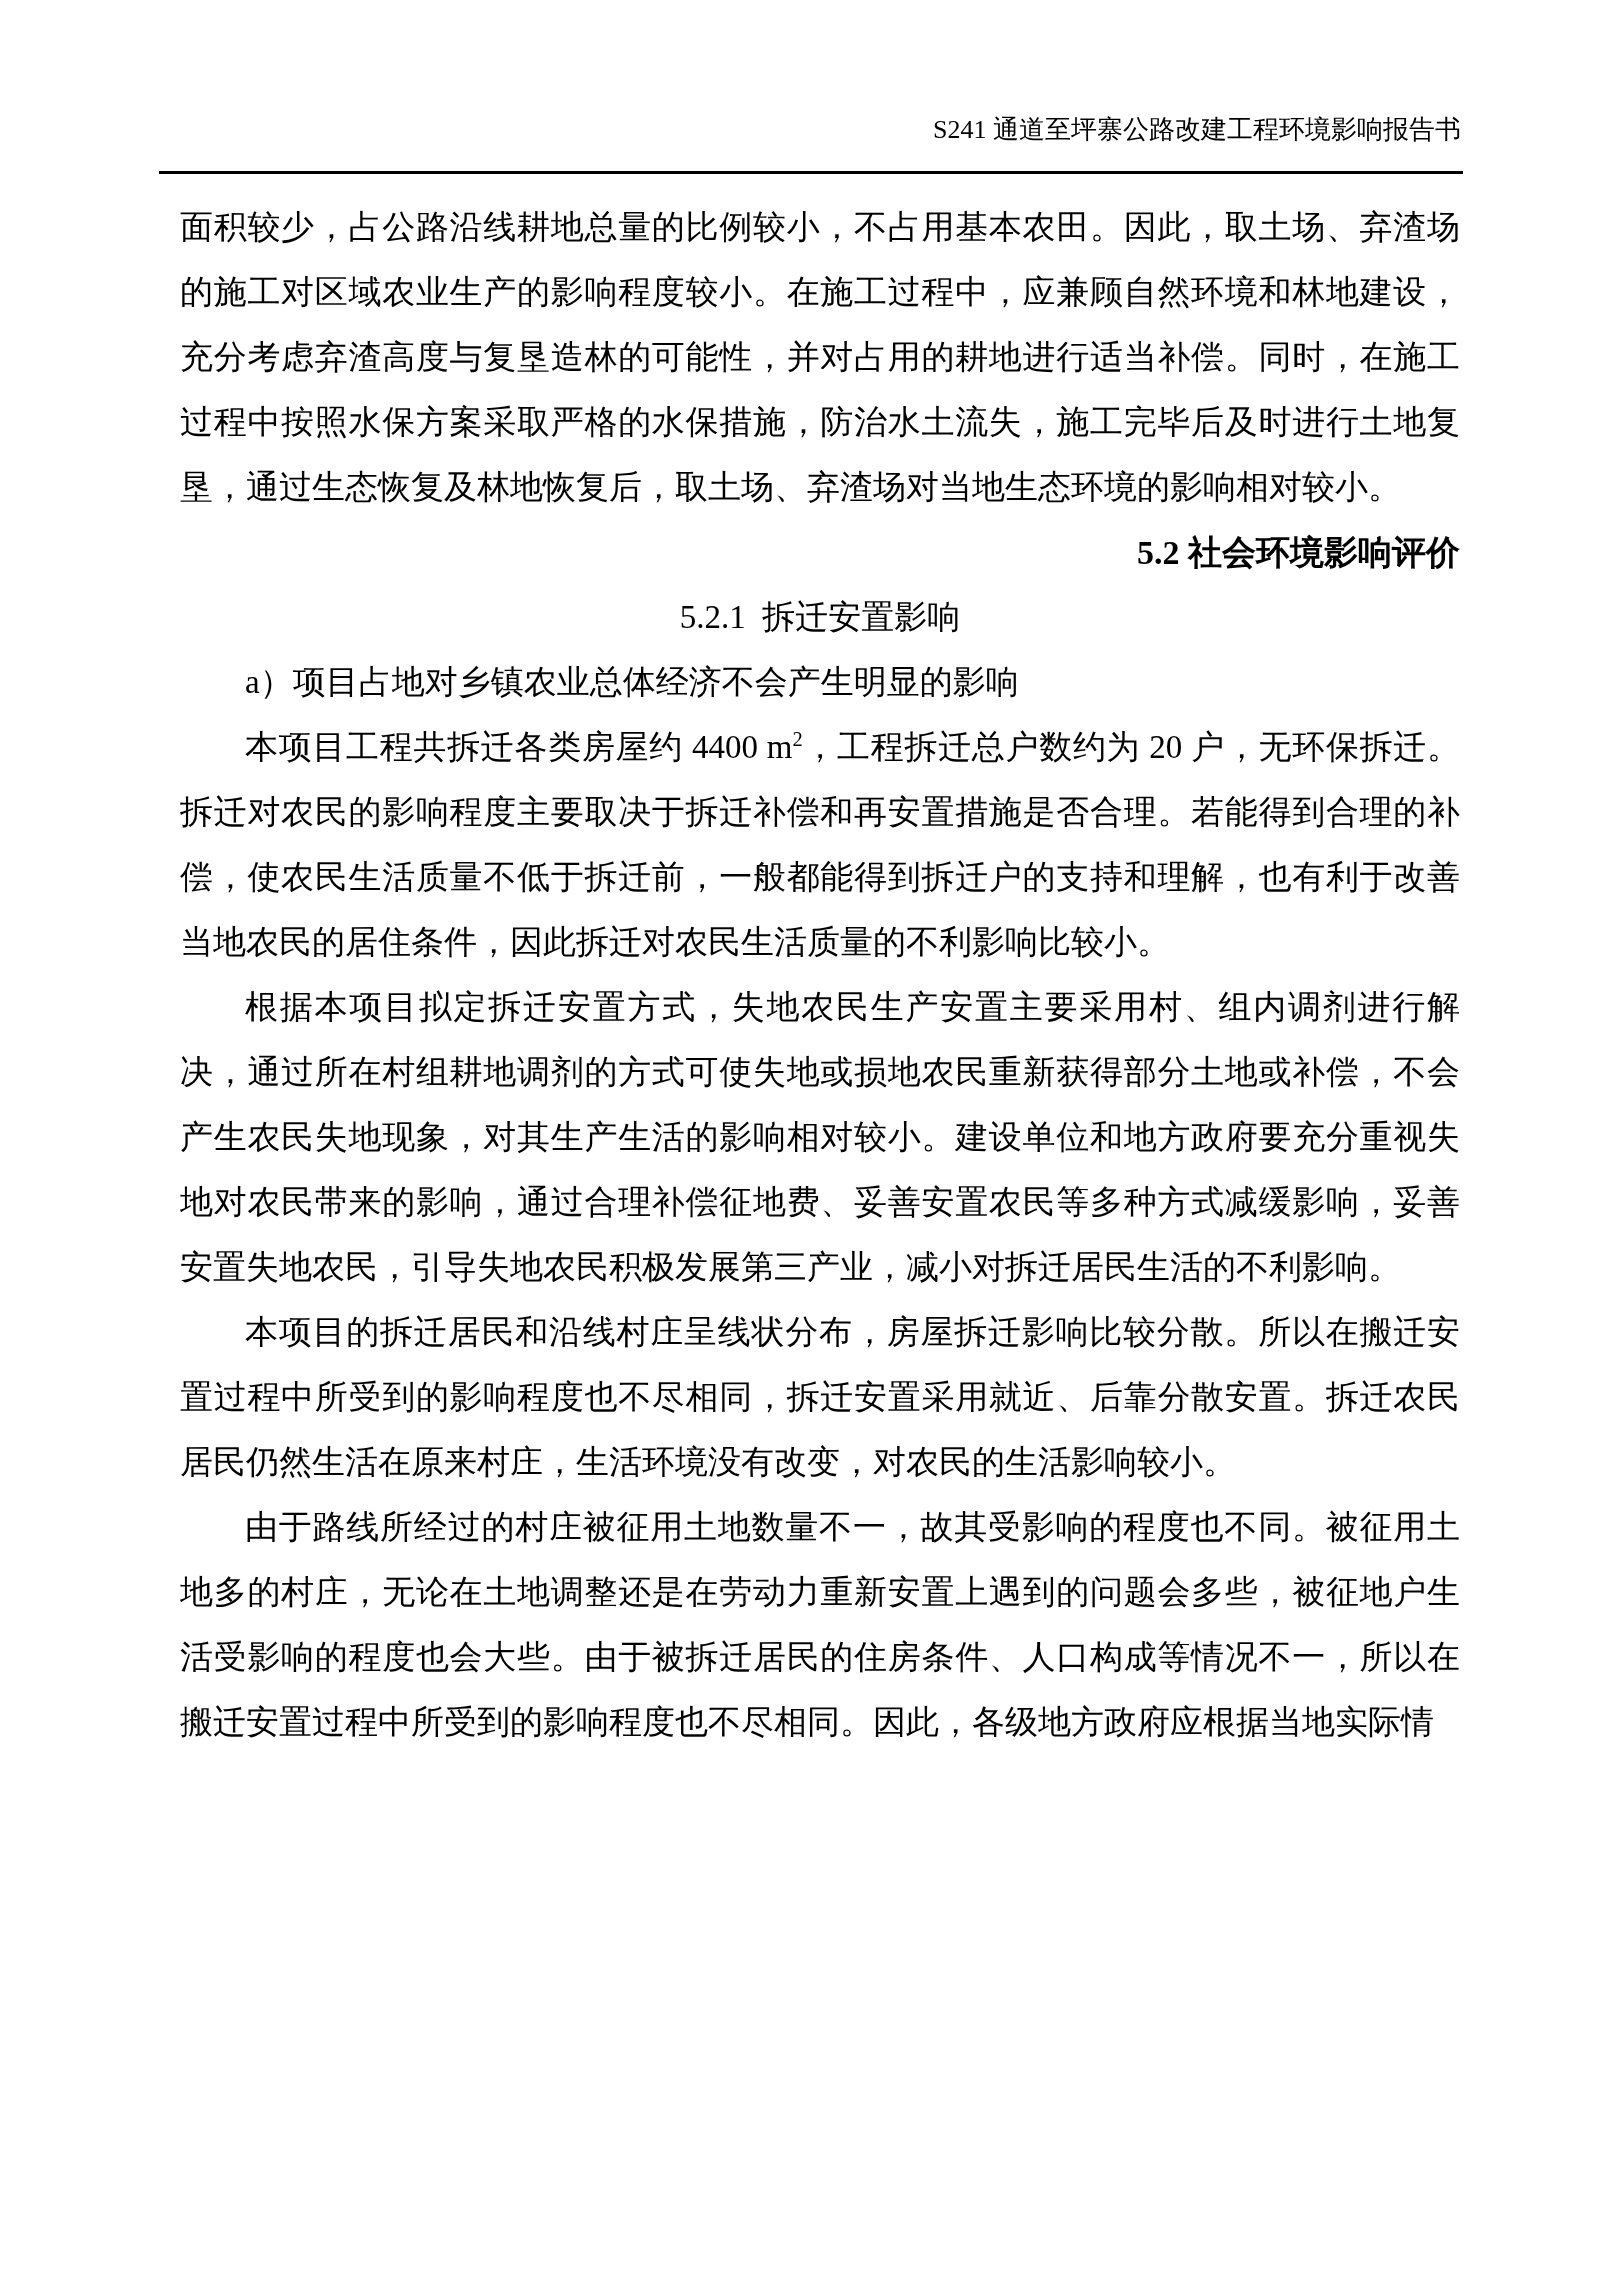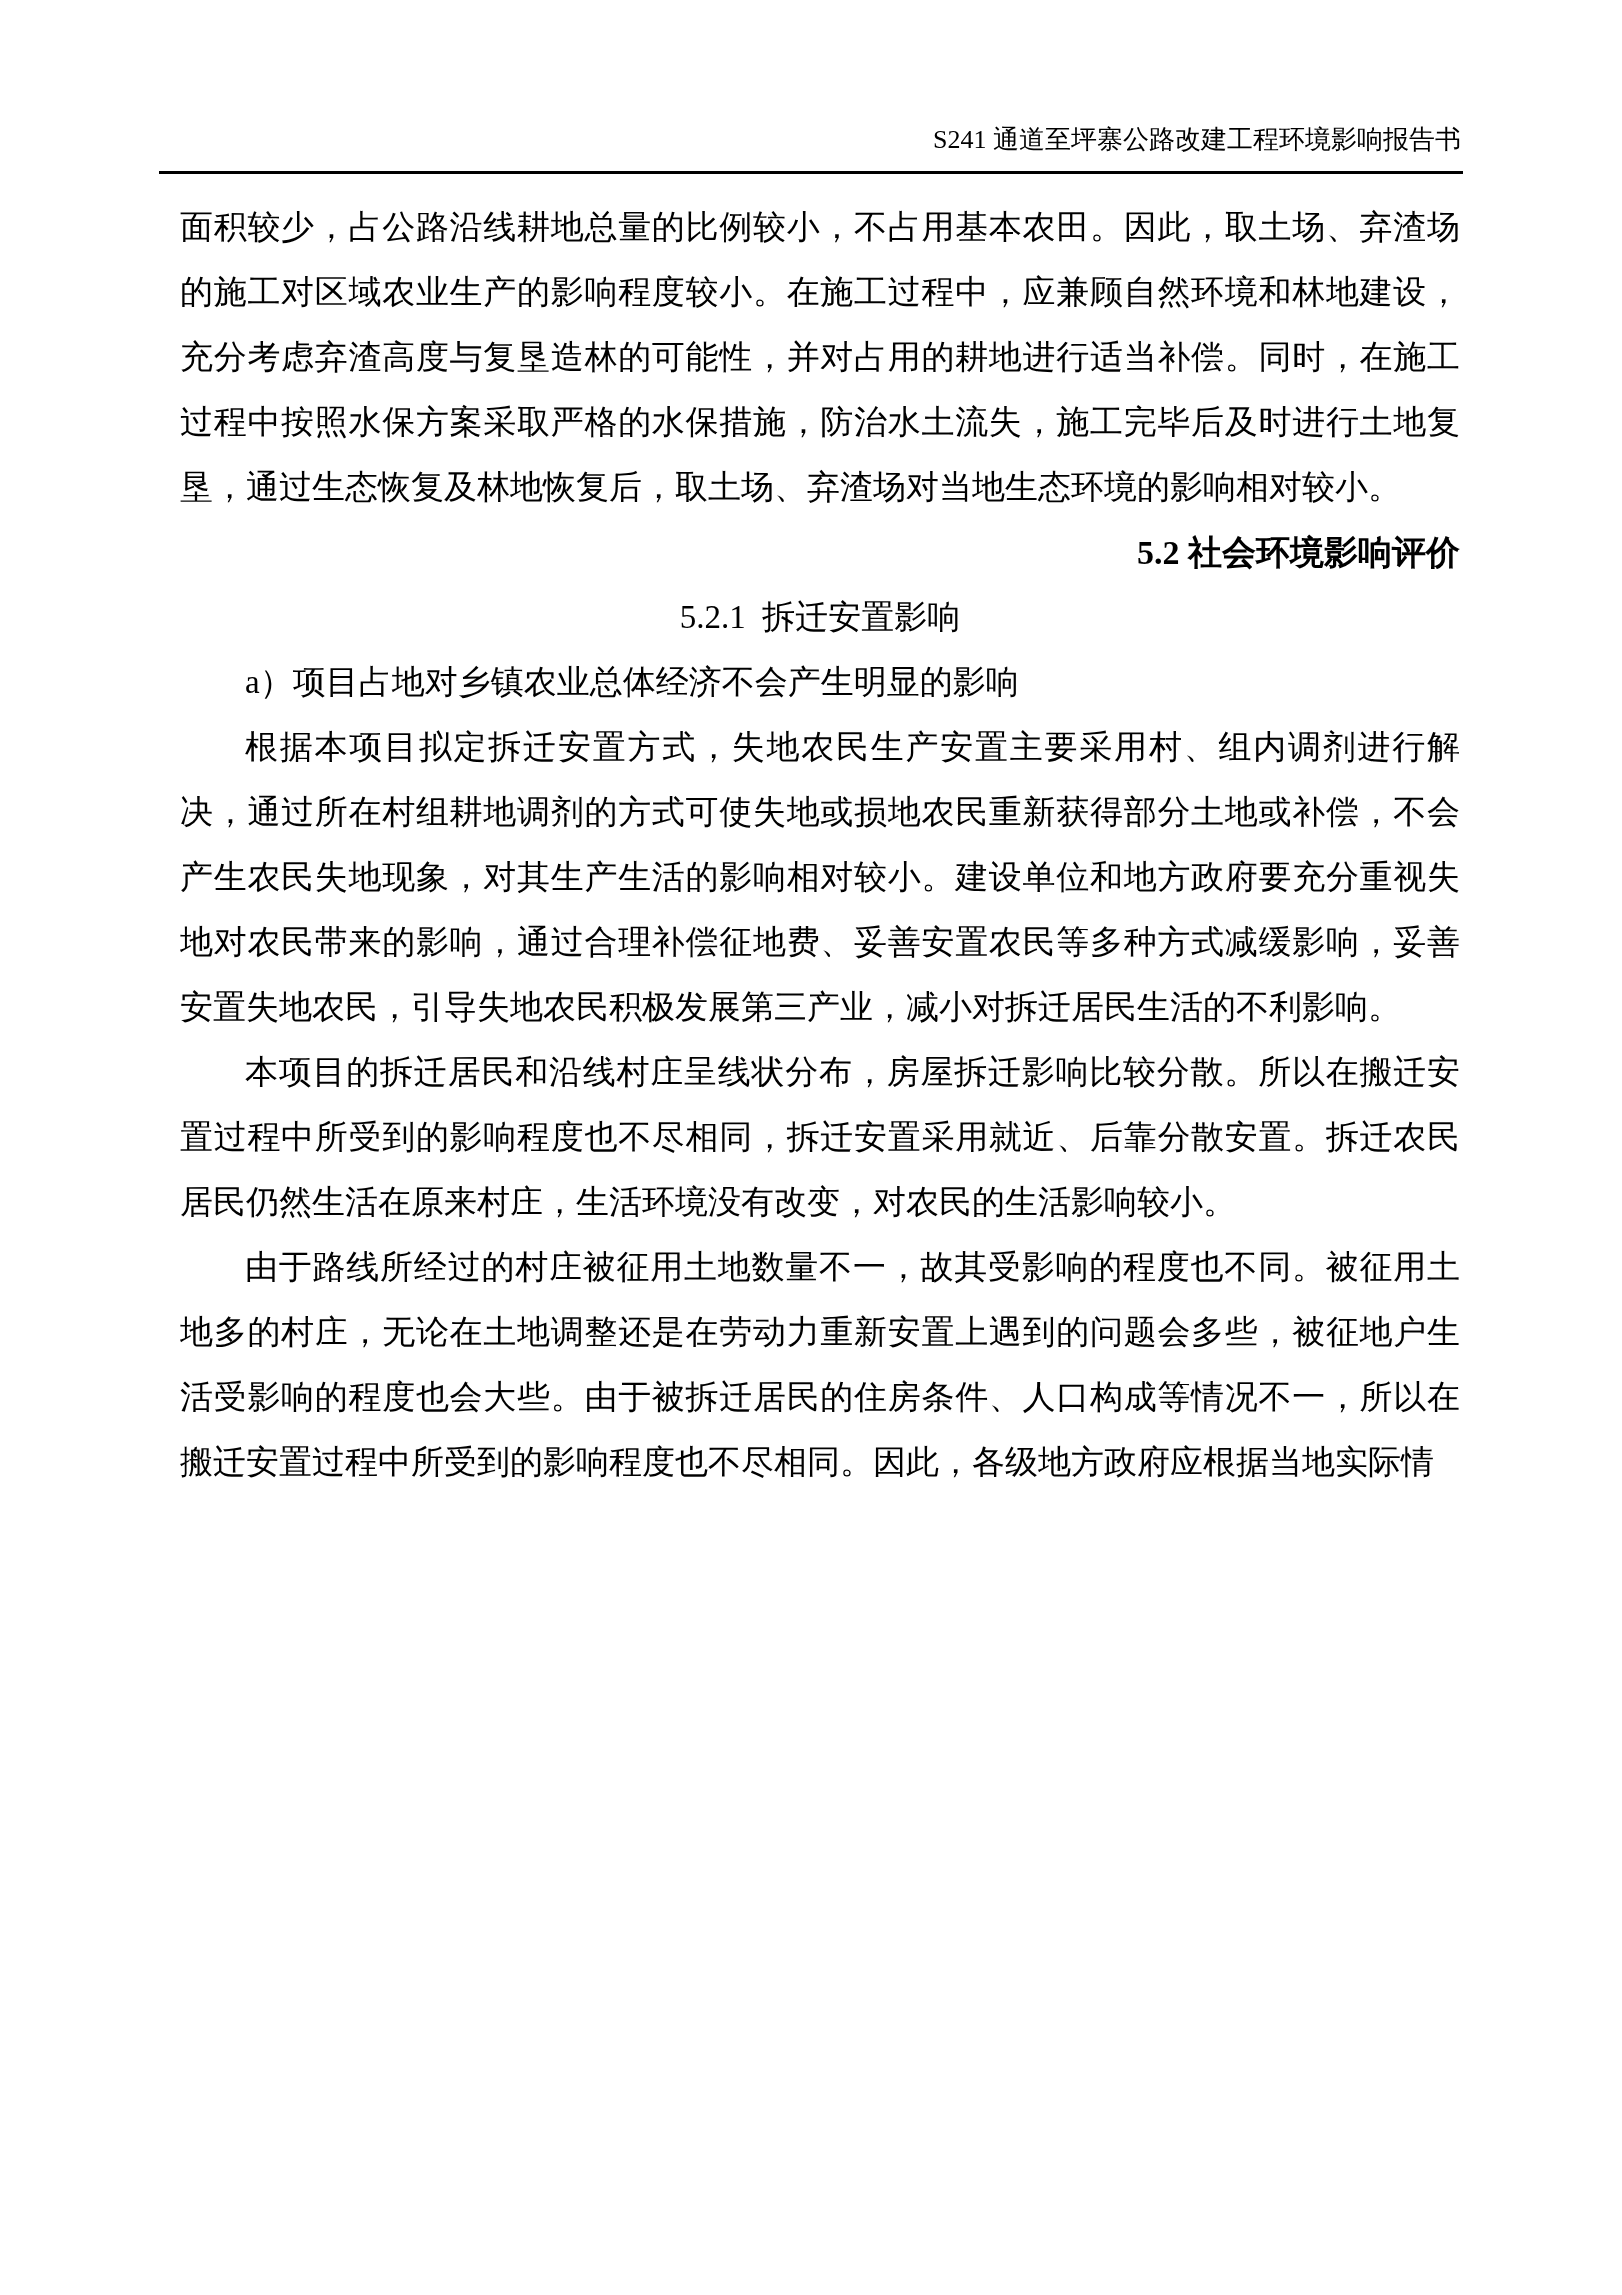--- a/index.html
+++ b/index.html
@@ -11,21 +11,21 @@
     position: relative;
     width: 1622px;
     height: 2295px;
     background: #ffffff;
     color: #000000;
     font-family: "Liberation Serif", "DejaVu Serif", serif;
     overflow: hidden;
   }
   .page-header {
     position: absolute;
-    top: 121px;
+    top: 111px;
     left: 159px;
     right: 161px;
     text-align: right;
     font-size: 26px;
     line-height: 37px;
     white-space: pre-wrap;
   }
   .header-rule {
     position: absolute;
     top: 171px;
@@ -86,19 +86,20 @@
 
 <div class="page">
   <div class="page-header">S241 通道至坪寨公路改建工程环境影响报告书</div>
   <div class="header-rule"></div>
 
   <div class="document-body">
       <p class="block paragraph-continuation">面积较少，占公路沿线耕地总量的比例较小，不占用基本农田。因此，取土场、弃渣场的施工对区域农业生产的影响程度较小。在施工过程中，应兼顾自然环境和林地建设，充分考虑弃渣高度与复垦造林的可能性，并对占用的耕地进行适当补偿。同时，在施工过程中按照水保方案采取严格的水保措施，防治水土流失，施工完毕后及时进行土地复垦，通过生态恢复及林地恢复后，取土场、弃渣场对当地生态环境的影响相对较小。</p>
       <p class="block heading-2">5.2 社会环境影响评价</p>
       <p class="block heading-3">5.2.1  拆迁安置影响</p>
       <p class="block list-item">a）项目占地对乡镇农业总体经济不会产生明显的影响</p>
+      <p class="block paragraph">本项目工程共拆迁各类房屋约 4400 m<sup>2</sup>，工程拆迁总户数约为 20 户，无环保拆迁。拆迁对农民的影响程度主要取决于拆迁补偿和再安置措施是否合理。若能得到合理的补偿，使农民生活质量不低于拆迁前，一般都能得到拆迁户的支持和理解，也有利于改善当地农民的居住条件，因此拆迁对农民生活质量的不利影响比较小。</p>
       <p class="block paragraph">根据本项目拟定拆迁安置方式，失地农民生产安置主要采用村、组内调剂进行解决，通过所在村组耕地调剂的方式可使失地或损地农民重新获得部分土地或补偿，不会产生农民失地现象，对其生产生活的影响相对较小。建设单位和地方政府要充分重视失地对农民带来的影响，通过合理补偿征地费、妥善安置农民等多种方式减缓影响，妥善安置失地农民，引导失地农民积极发展第三产业，减小对拆迁居民生活的不利影响。</p>
       <p class="block paragraph">本项目的拆迁居民和沿线村庄呈线状分布，房屋拆迁影响比较分散。所以在搬迁安置过程中所受到的影响程度也不尽相同，拆迁安置采用就近、后靠分散安置。拆迁农民居民仍然生活在原来村庄，生活环境没有改变，对农民的生活影响较小。</p>
       <p class="block paragraph">由于路线所经过的村庄被征用土地数量不一，故其受影响的程度也不同。被征用土地多的村庄，无论在土地调整还是在劳动力重新安置上遇到的问题会多些，被征地户生活受影响的程度也会大些。由于被拆迁居民的住房条件、人口构成等情况不一，所以在搬迁安置过程中所受到的影响程度也不尽相同。因此，各级地方政府应根据当地实际情</p>
     </div>
 
 </div>
 
 
 </body></html>

